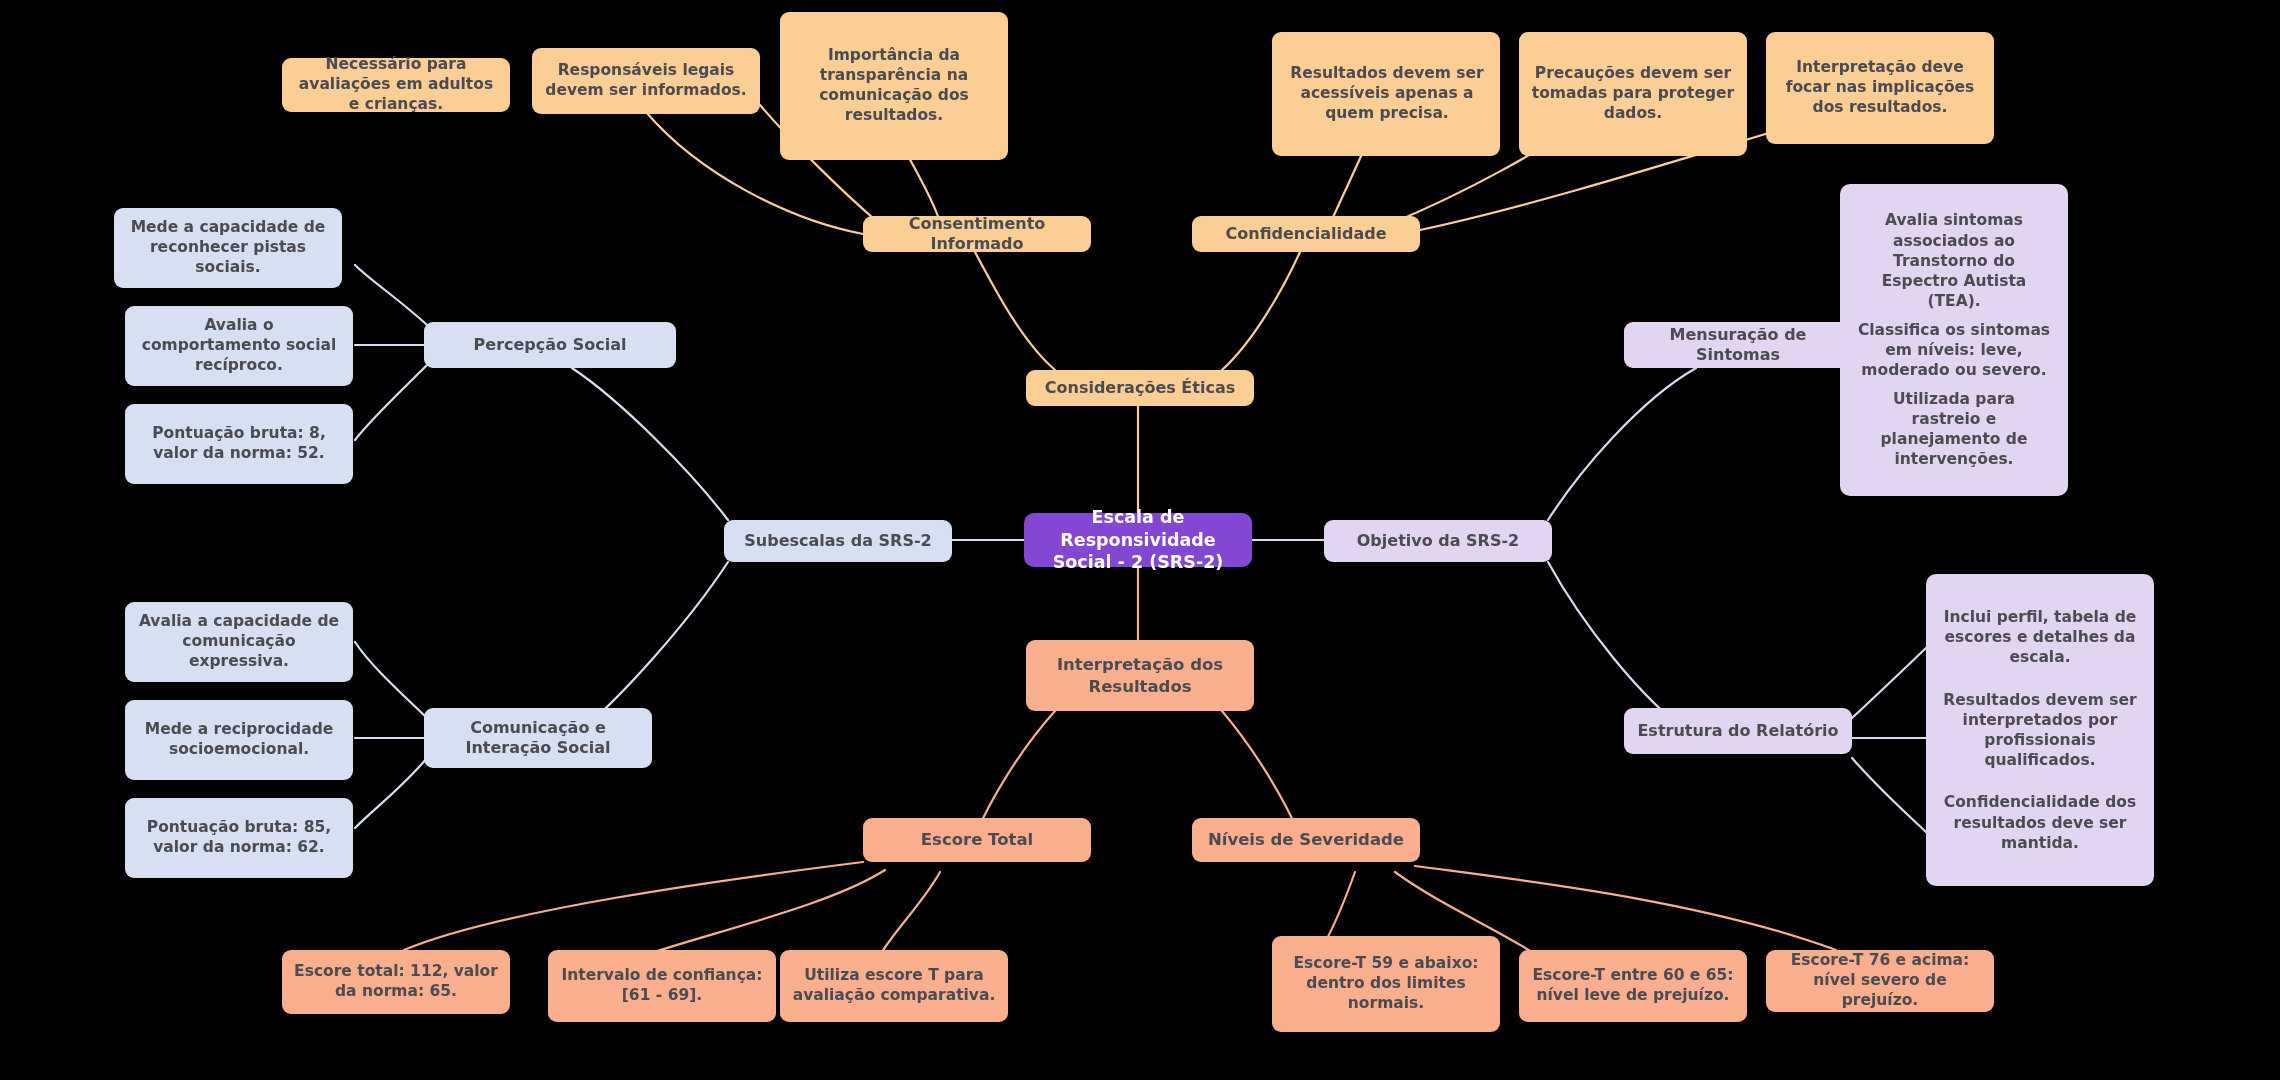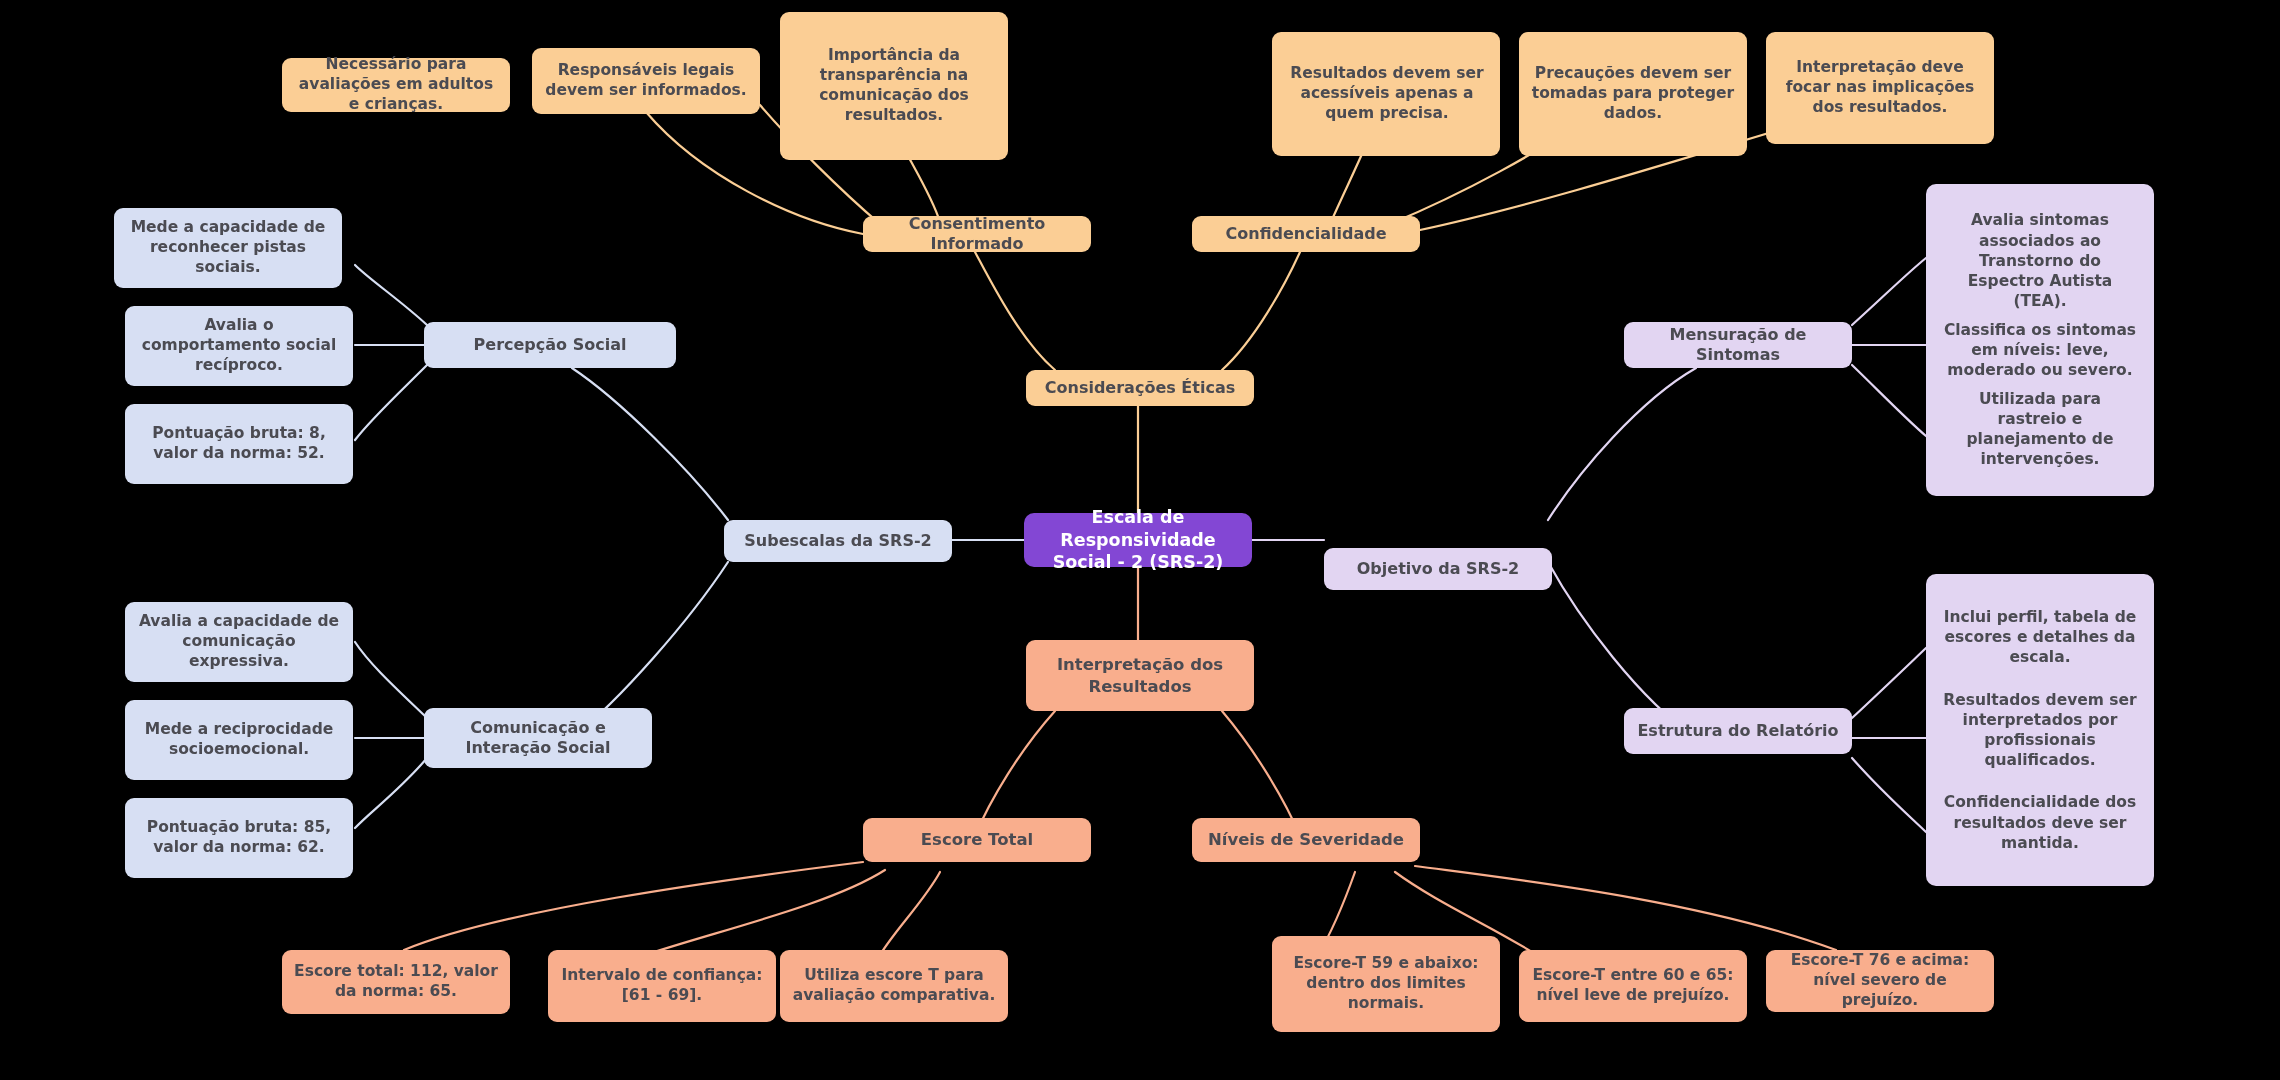--- a/index.html
+++ b/index.html
@@ -149,27 +149,27 @@
   <div class="node blue" style="left:424px; top:708px; width:228px; height:60px;">Comunicação e Interação Social</div>
 
   <div class="node blue-leaf" style="left:114px; top:208px; width:228px; height:80px;">Mede a capacidade de reconhecer pistas sociais.</div>
   <div class="node blue-leaf" style="left:125px; top:306px; width:228px; height:80px;">Avalia o comportamento social recíproco.</div>
   <div class="node blue-leaf" style="left:125px; top:404px; width:228px; height:80px;">Pontuação bruta: 8, valor da norma: 52.</div>
 
   <div class="node blue-leaf" style="left:125px; top:602px; width:228px; height:80px;">Avalia a capacidade de comunicação expressiva.</div>
   <div class="node blue-leaf" style="left:125px; top:700px; width:228px; height:80px;">Mede a reciprocidade socioemocional.</div>
   <div class="node blue-leaf" style="left:125px; top:798px; width:228px; height:80px;">Pontuação bruta: 85, valor da norma: 62.</div>
 
-  <div class="node purple" style="left:1324px; top:520px; width:228px; height:42px;margin-top:28px;">Objetivo da SRS-2</div>
+  <div class="node purple" style="left:1324px; top:520px; width:228px; height:42px;">Objetivo da SRS-2</div>
 
   <div class="node purple" style="left:1624px; top:322px; width:228px; height:46px;">Mensuração de Sintomas</div>
 
   <div class="node purple" style="left:1624px; top:708px; width:228px; height:46px;">Estrutura do Relatório</div>
 
-  <div class="panel" style="left:1926px; top:184px; width:228px; height:312px;">
+  <div class="panel" style="left:1840px; top:184px; width:228px; height:312px;">
     <div class="seg">Avalia sintomas associados ao Transtorno do Espectro Autista (TEA).</div>
     <div class="seg">Classifica os sintomas em níveis: leve, moderado ou severo.</div>
     <div class="seg">Utilizada para rastreio e planejamento de intervenções.</div>
   </div>
 
   <div class="panel" style="left:1926px; top:574px; width:228px; height:312px;">
     <div class="seg">Inclui perfil, tabela de escores e detalhes da escala.</div>
     <div class="seg">Resultados devem ser interpretados por profissionais qualificados.</div>
     <div class="seg">Confidencialidade dos resultados deve ser mantida.</div>
   </div>

